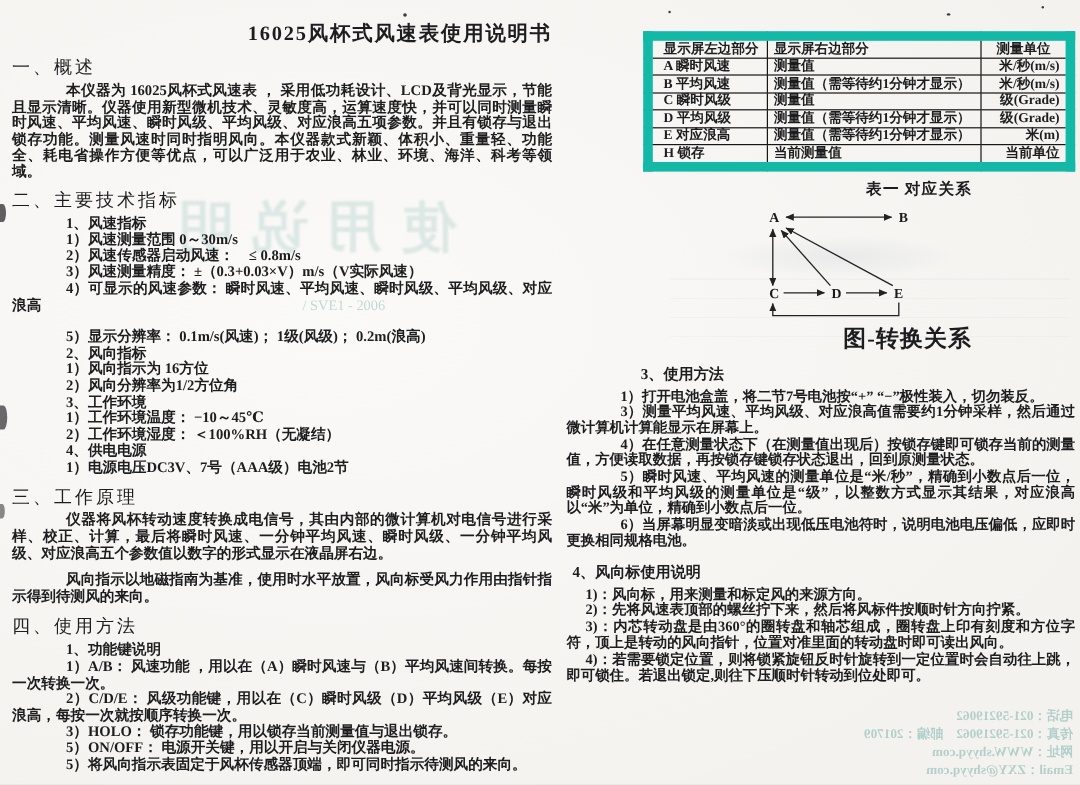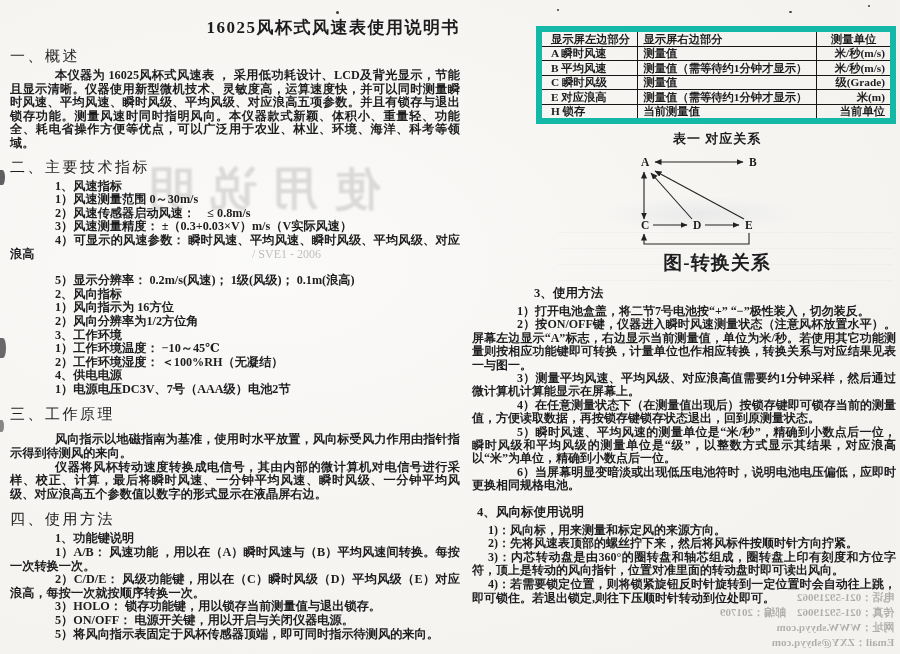--- a/index.html
+++ b/index.html
@@ -17,34 +17,34 @@
   .li.gap{margin-top:13px;}
   .mt10{margin-top:9px;}
   
   .col-right{position:absolute;left:472px;top:26px;width:424px;}
   .rhead{font-size:12.6px;font-weight:700;margin:0 0 5px 58px;}
   .rhead2{font-size:12.6px;font-weight:700;margin:9px 0 3px 62px;}
   .rhead3{font-size:12.6px;font-weight:700;margin:11px 0 3px 5px;}
   .rli{font-size:12px;font-weight:700;line-height:13.4px;text-indent:45px;margin:0;text-align:justify;}
   .vli{font-size:12px;font-weight:700;line-height:13.6px;text-indent:16px;margin:0;text-align:justify;}
   
-  table.disp{border-collapse:collapse;margin-left:64px;border:6px solid #14b8a6;padding-left:33px;}
+  table.disp{border-collapse:collapse;margin-left:64px;border:8px solid #14b8a6;padding-left:33px;}
   table.disp th,table.disp td{border:1px solid #161616;font-size:11.3px;font-weight:700;
       padding:0 5px;height:13.5px;line-height:12px;white-space:nowrap;}
   .c1{width:84px;text-align:left;padding-left:9px !important;}
   .c2{width:172px;text-align:left;}
   .c3{width:76px;text-align:right;}
   th.c3{text-align:center;}
   
-  .fig{margin:6px 0 0 152px;width:186px;text-align:center;}
+  .fig{margin:6px 0 0 152px;width:186px;text-align:right;}
   .fig-title{font-size:13px;font-weight:700;letter-spacing:1px;margin-bottom:1px;}
   .fig svg{display:block;margin:0 auto;}
   .fig-caption{font-size:19px;font-weight:700;letter-spacing:1px;margin-top:1px;}
   
-  .ghost{position:absolute;color:#000000;pointer-events:none;font-weight:700;}
+  .ghost{position:absolute;color:#0f766e;pointer-events:none;font-weight:700;}
   .g-title{left:132px;top:158px;font-size:46px;letter-spacing:16px;opacity:.12;
            transform:scaleX(-1);filter:blur(1px);}
   .g-code{left:252px;top:247px;font-size:12px;opacity:.25;filter:blur(.4px);font-weight:400;}
   .g-contact{right:6px;bottom:4px;font-size:11px;line-height:15px;opacity:.28;
              transform:scaleX(-1);filter:blur(.4px);text-align:left;font-weight:700;}
   .g-blob{position:absolute;left:600px;top:196px;width:200px;height:36px;pointer-events:none;
           background:radial-gradient(ellipse, rgba(120,132,158,.10), transparent 70%);}
   .g-table{position:absolute;left:558px;top:232px;width:334px;height:62px;pointer-events:none;opacity:.5;
           background:repeating-linear-gradient(180deg, rgba(120,132,158,.10) 0 1px, transparent 1px 16px);}
   .edge{position:absolute;left:0;background:#2c2c30;border-radius:0 60% 60% 0;}
@@ -86,42 +86,42 @@
         <div class="li">1、风速指标</div>
 
         <div class="li">1）风速测量范围 0～30m/s</div>
 
         <div class="li">2）风速传感器启动风速：　≤ 0.8m/s</div>
 
         <div class="li">3）风速测量精度： ±（0.3+0.03×V）m/s（V实际风速）</div>
 
         <div class="li">4）可显示的风速参数： 瞬时风速、平均风速、瞬时风级、平均风级、对应浪高</div>
 
-        <div class="li gap">5）显示分辨率： 0.2m/s(风速)； 1级(风级)； 0.1m(浪高)</div>
+        <div class="li gap">5）显示分辨率： 0.1m/s(风速)； 1级(风级)； 0.2m(浪高)</div>
 
         <div class="li">2、风向指标</div>
 
         <div class="li">1）风向指示为 16方位</div>
 
         <div class="li">2）风向分辨率为1/2方位角</div>
 
         <div class="li">3、工作环境</div>
 
         <div class="li">1）工作环境温度： −10～45℃</div>
 
         <div class="li">2）工作环境湿度： ＜100%RH（无凝结）</div>
 
         <div class="li">4、供电电源</div>
 
         <div class="li">1）电源电压DC3V、7号（AAA级）电池2节</div>
       </div>
 
     <div class="lhead mt10">三、工作原理</div>
+    <p class="para">仪器将风杯转动速度转换成电信号，其由内部的微计算机对电信号进行采样、校正、计算，最后将瞬时风速、一分钟平均风速、瞬时风级、一分钟平均风级、对应浪高五个参数值以数字的形式显示在液晶屏右边。</p>
     <p class="para mt10">风向指示以地磁指南为基准，使用时水平放置，风向标受风力作用由指针指示得到待测风的来向。</p>
-    <p class="para">仪器将风杯转动速度转换成电信号，其由内部的微计算机对电信号进行采样、校正、计算，最后将瞬时风速、一分钟平均风速、瞬时风级、一分钟平均风级、对应浪高五个参数值以数字的形式显示在液晶屏右边。</p>
 
     <div class="lhead mt10">四、使用方法</div>
     <div class="li">1、功能键说明</div>
     <div>
 
         <div class="li">1）A/B： 风速功能 ，用以在（A）瞬时风速与（B）平均风速间转换。每按一次转换一次。</div>
 
         <div class="li">2）C/D/E： 风级功能键，用以在（C）瞬时风级（D）平均风级（E）对应浪高，每按一次就按顺序转换一次。</div>
 
         <div class="li">3）HOLO： 锁存功能键，用以锁存当前测量值与退出锁存。</div>
@@ -155,20 +155,25 @@
             <td class="c2">测量值（需等待约1分钟才显示）</td>
             <td class="c3">米/秒(m/s)</td>
           </tr>
 
           <tr>
             <td class="c1">C 瞬时风级</td>
             <td class="c2">测量值</td>
             <td class="c3">级(Grade)</td>
           </tr>
 
+          <tr>
+            <td class="c1">D 平均风级</td>
+            <td class="c2">测量值（需等待约1分钟才显示）</td>
+            <td class="c3">级(Grade)</td>
+          </tr>
 
           <tr>
             <td class="c1">E 对应浪高</td>
             <td class="c2">测量值（需等待约1分钟才显示）</td>
             <td class="c3">米(m)</td>
           </tr>
 
           <tr>
             <td class="c1">H 锁存</td>
             <td class="c2">当前测量值</td>
@@ -206,21 +211,20 @@
         </g>
       </svg>
       <div class="fig-caption">图-转换关系</div>
     </div>
 
     <div class="rhead2">3、使用方法</div>
     <div>
 
         <div class="rli">1）打开电池盒盖，将二节7号电池按“+” “−”极性装入，切勿装反。</div>
 
-        <div class="rli">2）按ON/OFF键，仪器进入瞬时风速测量状态（注意风杯放置水平）。屏幕左边显示“A”标志，右边显示当前测量值，单位为米/秒。若使用其它功能测量则按相应功能键即可转换，计量单位也作相应转换，转换关系与对应结果见表一与图一。</div>
 
         <div class="rli">3）测量平均风速、平均风级、对应浪高值需要约1分钟采样，然后通过微计算机计算能显示在屏幕上。</div>
 
         <div class="rli">4）在任意测量状态下（在测量值出现后）按锁存键即可锁存当前的测量值，方便读取数据，再按锁存键锁存状态退出，回到原测量状态。</div>
 
         <div class="rli">5）瞬时风速、平均风速的测量单位是“米/秒”，精确到小数点后一位，瞬时风级和平均风级的测量单位是“级”，以整数方式显示其结果，对应浪高以“米”为单位，精确到小数点后一位。</div>
 
         <div class="rli">6）当屏幕明显变暗淡或出现低压电池符时，说明电池电压偏低，应即时更换相同规格电池。</div>
       </div>
 

